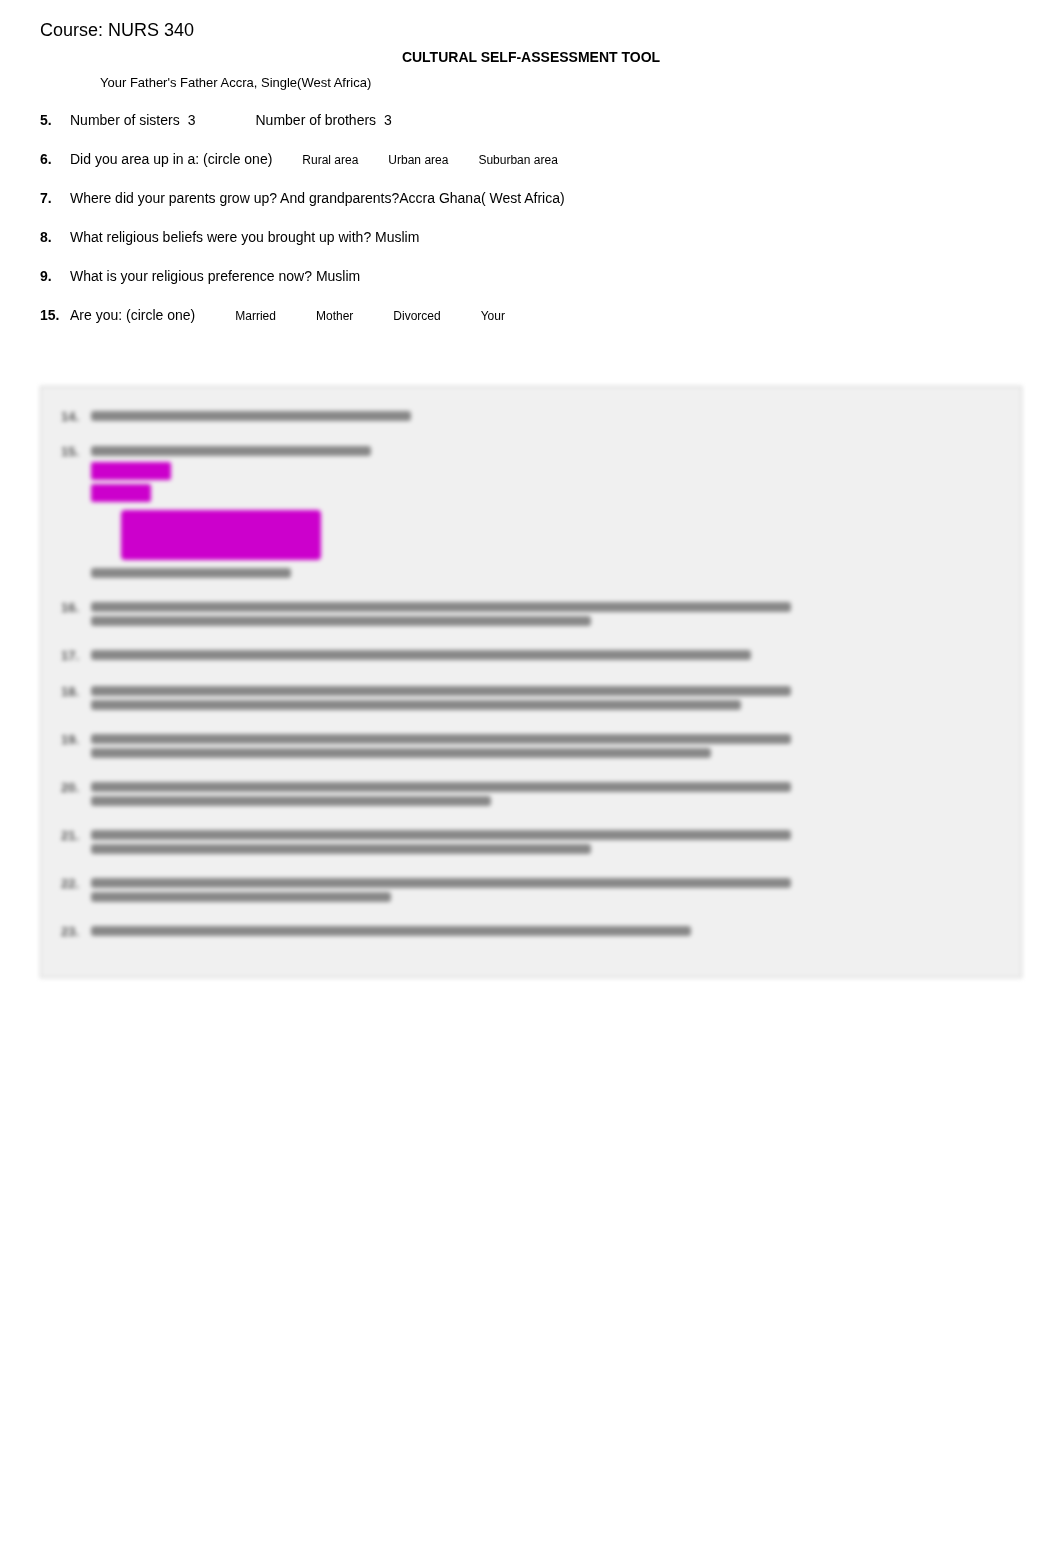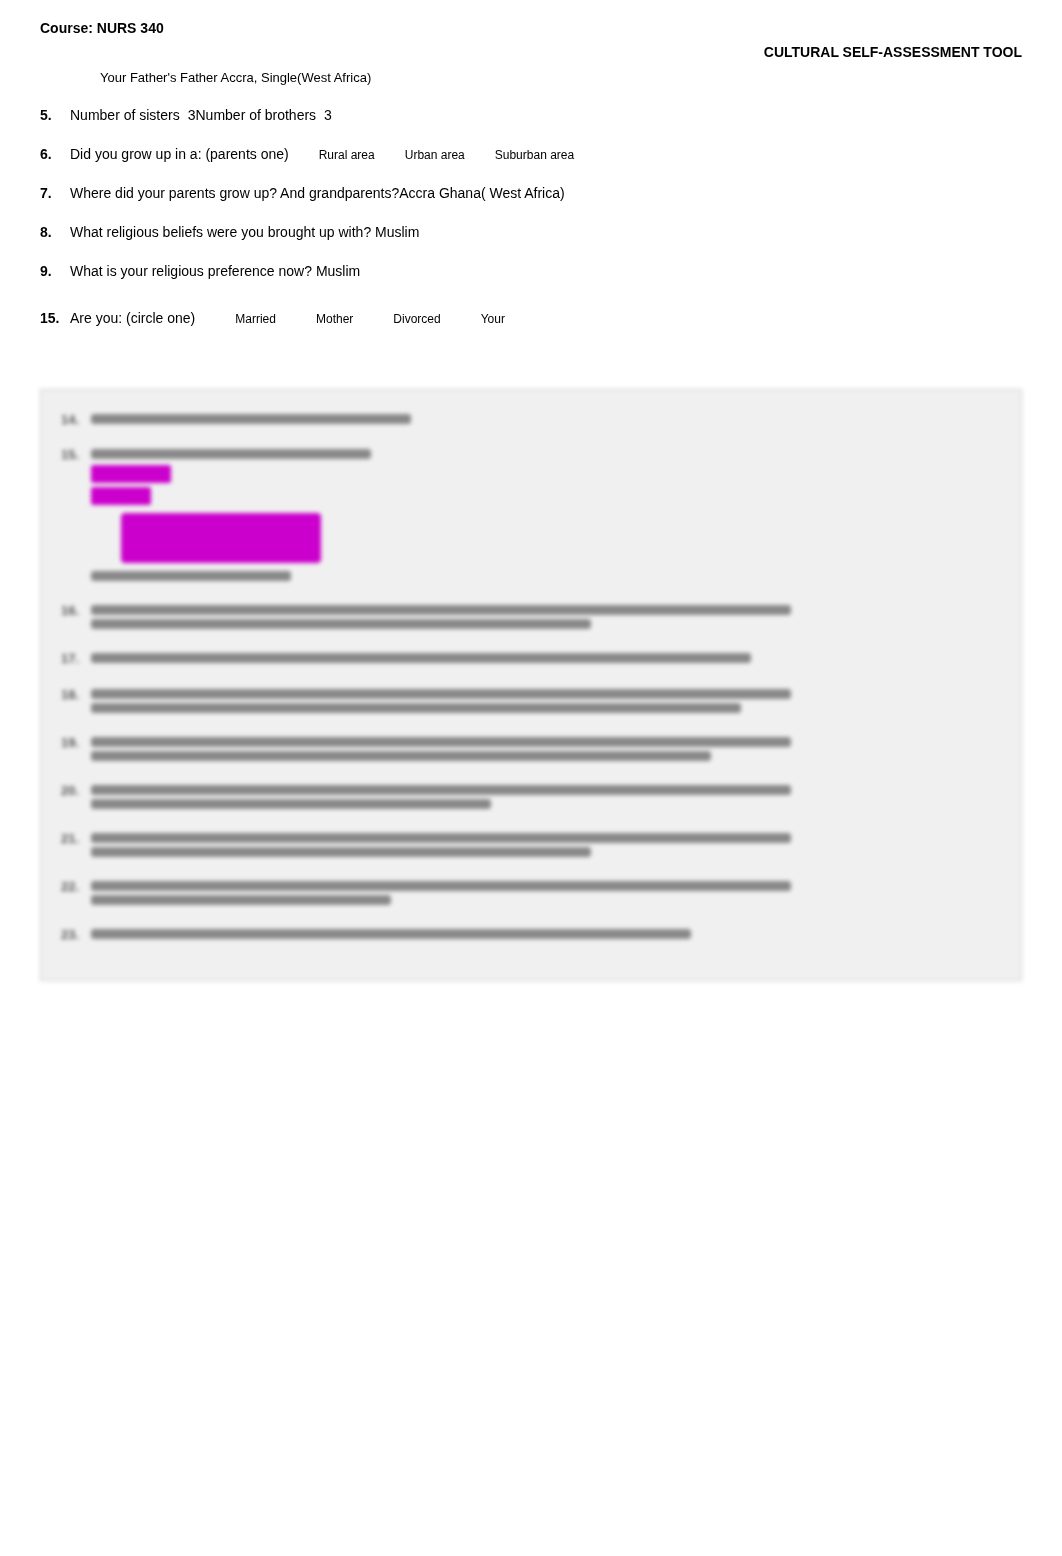--- a/index.html
+++ b/index.html
@@ -12,27 +12,27 @@
       font-family: Arial, sans-serif;
       font-size: 14px;
       background: #fff;
       color: #000;
       width: 1062px;
       min-height: 1556px;
       padding: 20px 40px;
     }
 
     .course-header {
-      font-size: 14px;
-      font-weight: bold;
+      font-size: 18px;
+      font-weight: normal;
       margin-bottom: 8px;
     }
 
     .page-title {
-      text-align: right;
+      text-align: center;
       font-weight: bold;
       font-size: 14px;
       margin-bottom: 8px;
       text-transform: uppercase;
     }
 
     .subtitle-lines {
       font-size: 13px;
       margin-left: 60px;
       margin-bottom: 16px;
@@ -110,20 +110,21 @@
     .blurred-line {
       height: 10px;
       background: #bbb;
       border-radius: 3px;
       margin: 4px 0;
     }
 
     .number-section {
       display: flex;
       align-items: flex-end;
+      gap: 60px;
     }
 
     .sisters-part {
       display: flex;
       gap: 8px;
       align-items: baseline;
     }
 
     .brothers-part {
       display: flex;
@@ -155,21 +156,21 @@
         <span>3</span>
       </div>
     </div>
   </div>
 </div>
 
 <div class="question-row">
   <div class="question-num">6.</div>
   <div class="question-text">
     <div style="display:flex; align-items:baseline; gap:30px; flex-wrap:wrap;">
-      <span>Did you grow up in a:  (parents one)</span>
+      <span>Did you area up in a:  (circle one)</span>
       <span class="option-label">Rural area</span>
       <span class="option-label">Urban area</span>
       <span class="option-label">Suburban area</span>
     </div>
   </div>
 </div>
 
 <div class="question-row">
   <div class="question-num">7.</div>
   <div class="question-text">Where did your parents grow up? And grandparents?Accra Ghana( West Africa)</div>
@@ -181,21 +182,21 @@
 </div>
 
 <div class="question-row">
   <div class="question-num">9.</div>
   <div class="question-text">What is your religious preference now? Muslim</div>
 </div>
 
 <div class="question-row">
   <div class="question-num">15.</div>
   <div class="question-text">
-    <div style="display:flex; align-items:baseline; gap:40px; flex-wrap:wrap;margin-top:8px;">
+    <div style="display:flex; align-items:baseline; gap:40px; flex-wrap:wrap;">
       <span>Are you:  (circle one)</span>
       <span class="option-label">Married</span>
       <span class="option-label">Mother</span>
       <span class="option-label">Divorced</span>
       <span class="option-label">Your</span>
     </div>
   </div>
 </div>
 
 <div class="blurred-section" style="margin-top:60px;">

